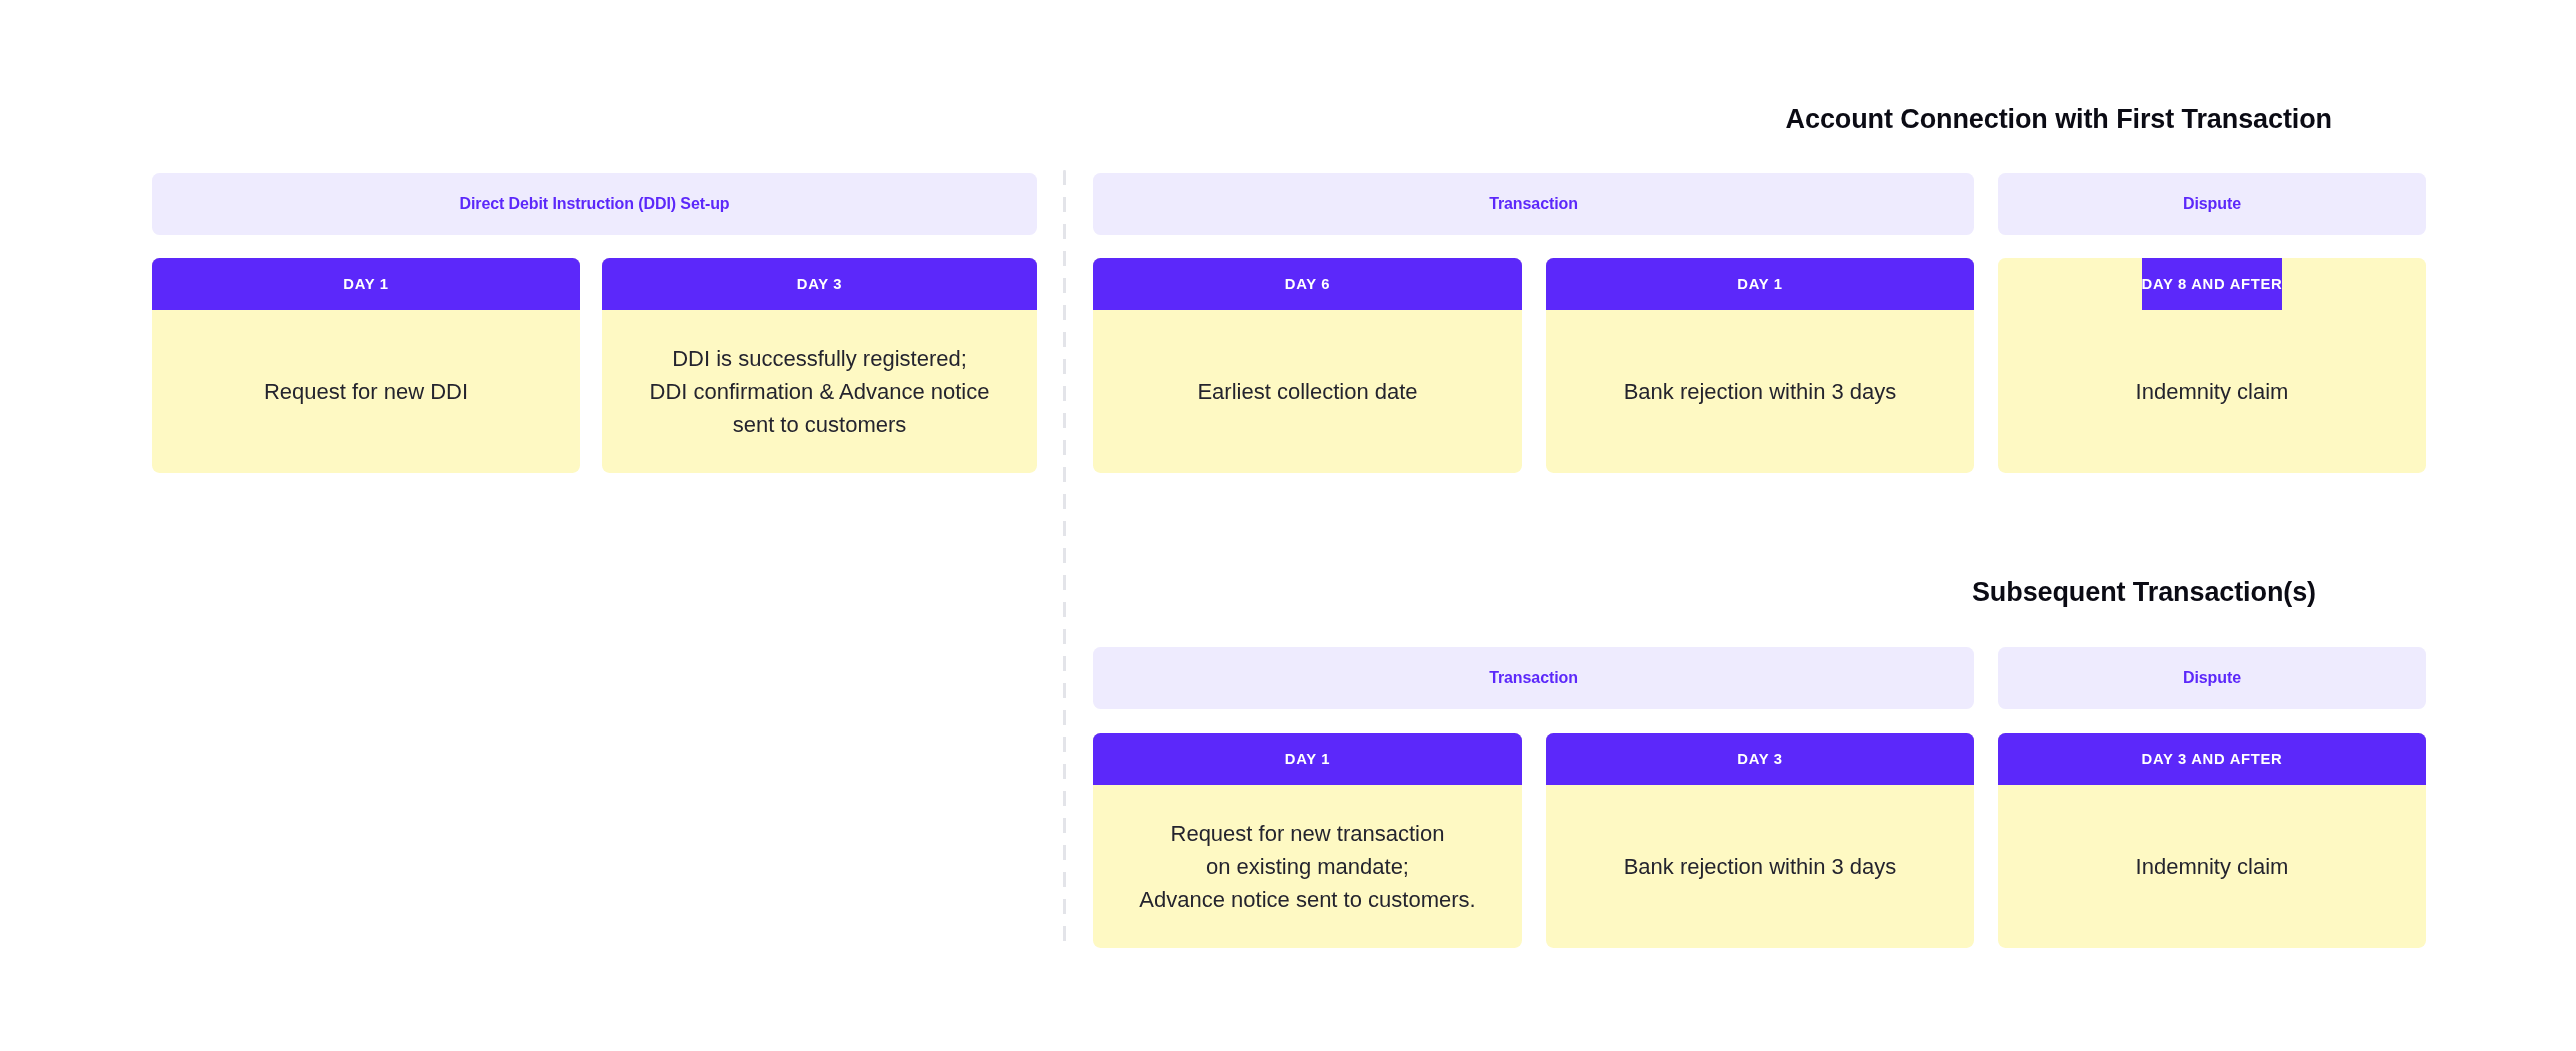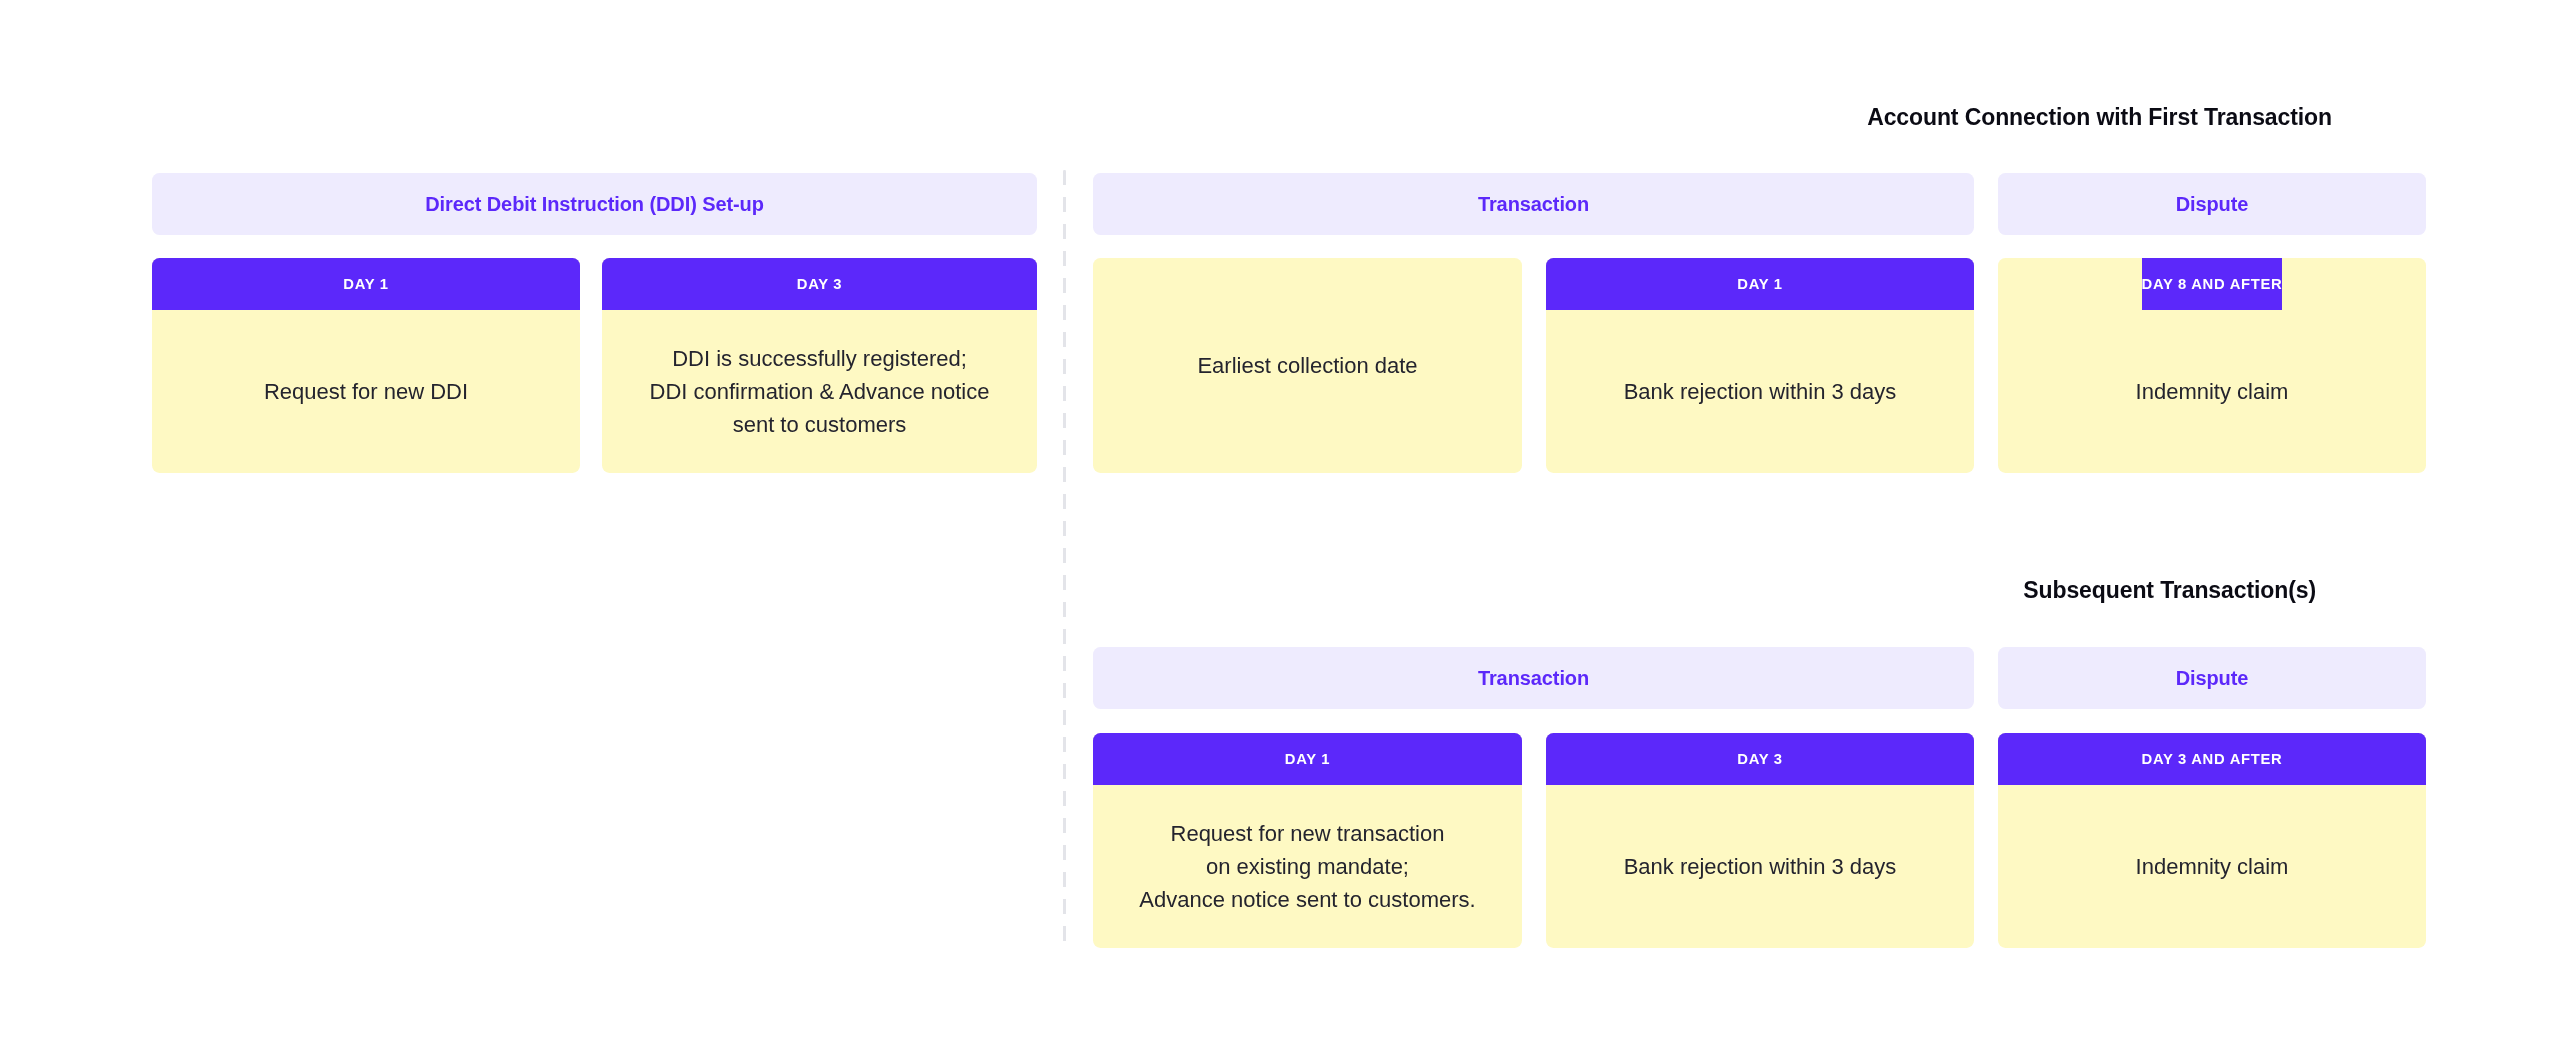--- a/index.html
+++ b/index.html
@@ -18,42 +18,42 @@
     width:2.7px; height:776px;
     background-image:linear-gradient(to bottom, #E3E4E9 0px, #E3E4E9 14.8px, rgba(255,255,255,0) 14.8px, rgba(255,255,255,0) 27px);
     background-size:2.7px 27px;
     background-repeat:repeat-y;
     border-radius:1.3px;
   }
 
   
   .section-title {
     position:absolute;
-    font-size:23px;
+    font-size:27px;
     font-weight:bold;
     color:#0B0B14;
     letter-spacing:-0.1px;
     white-space:nowrap;
     text-align:center;
   }
   #title-row1 { right:244px; top:104px; }
   #title-row2 { right:260px; top:577px; }
 
   
   .phase-header {
     position:absolute;
     height:62px;
     background:#EEEBFE;
     border-radius:7.4px;
     display:flex;
     align-items:center;
     justify-content:center;
   }
   .phase-header span {
-    font-size:20px;
+    font-size:16px;
     font-weight:bold;
     color:#5C28FA;
     letter-spacing:-0.1px;
     white-space:nowrap;
   }
 
   
   .day-card {
     position:absolute;
     height:215px;
@@ -146,20 +146,23 @@
       <span>DAY 3</span>
     </div>
     <div class="card-body">
       <span>DDI is successfully registered;
 DDI confirmation &amp; Advance notice
 sent to customers</span>
     </div>
   </div>
 
   <div class="day-card" id="card-r1-c3">
+    <div class="card-head">
+      <span>DAY 6</span>
+    </div>
     <div class="card-body">
       <span>Earliest collection date</span>
     </div>
   </div>
 
   <div class="day-card" id="card-r1-c4">
     <div class="card-head">
       <span>DAY 1</span>
     </div>
     <div class="card-body">

